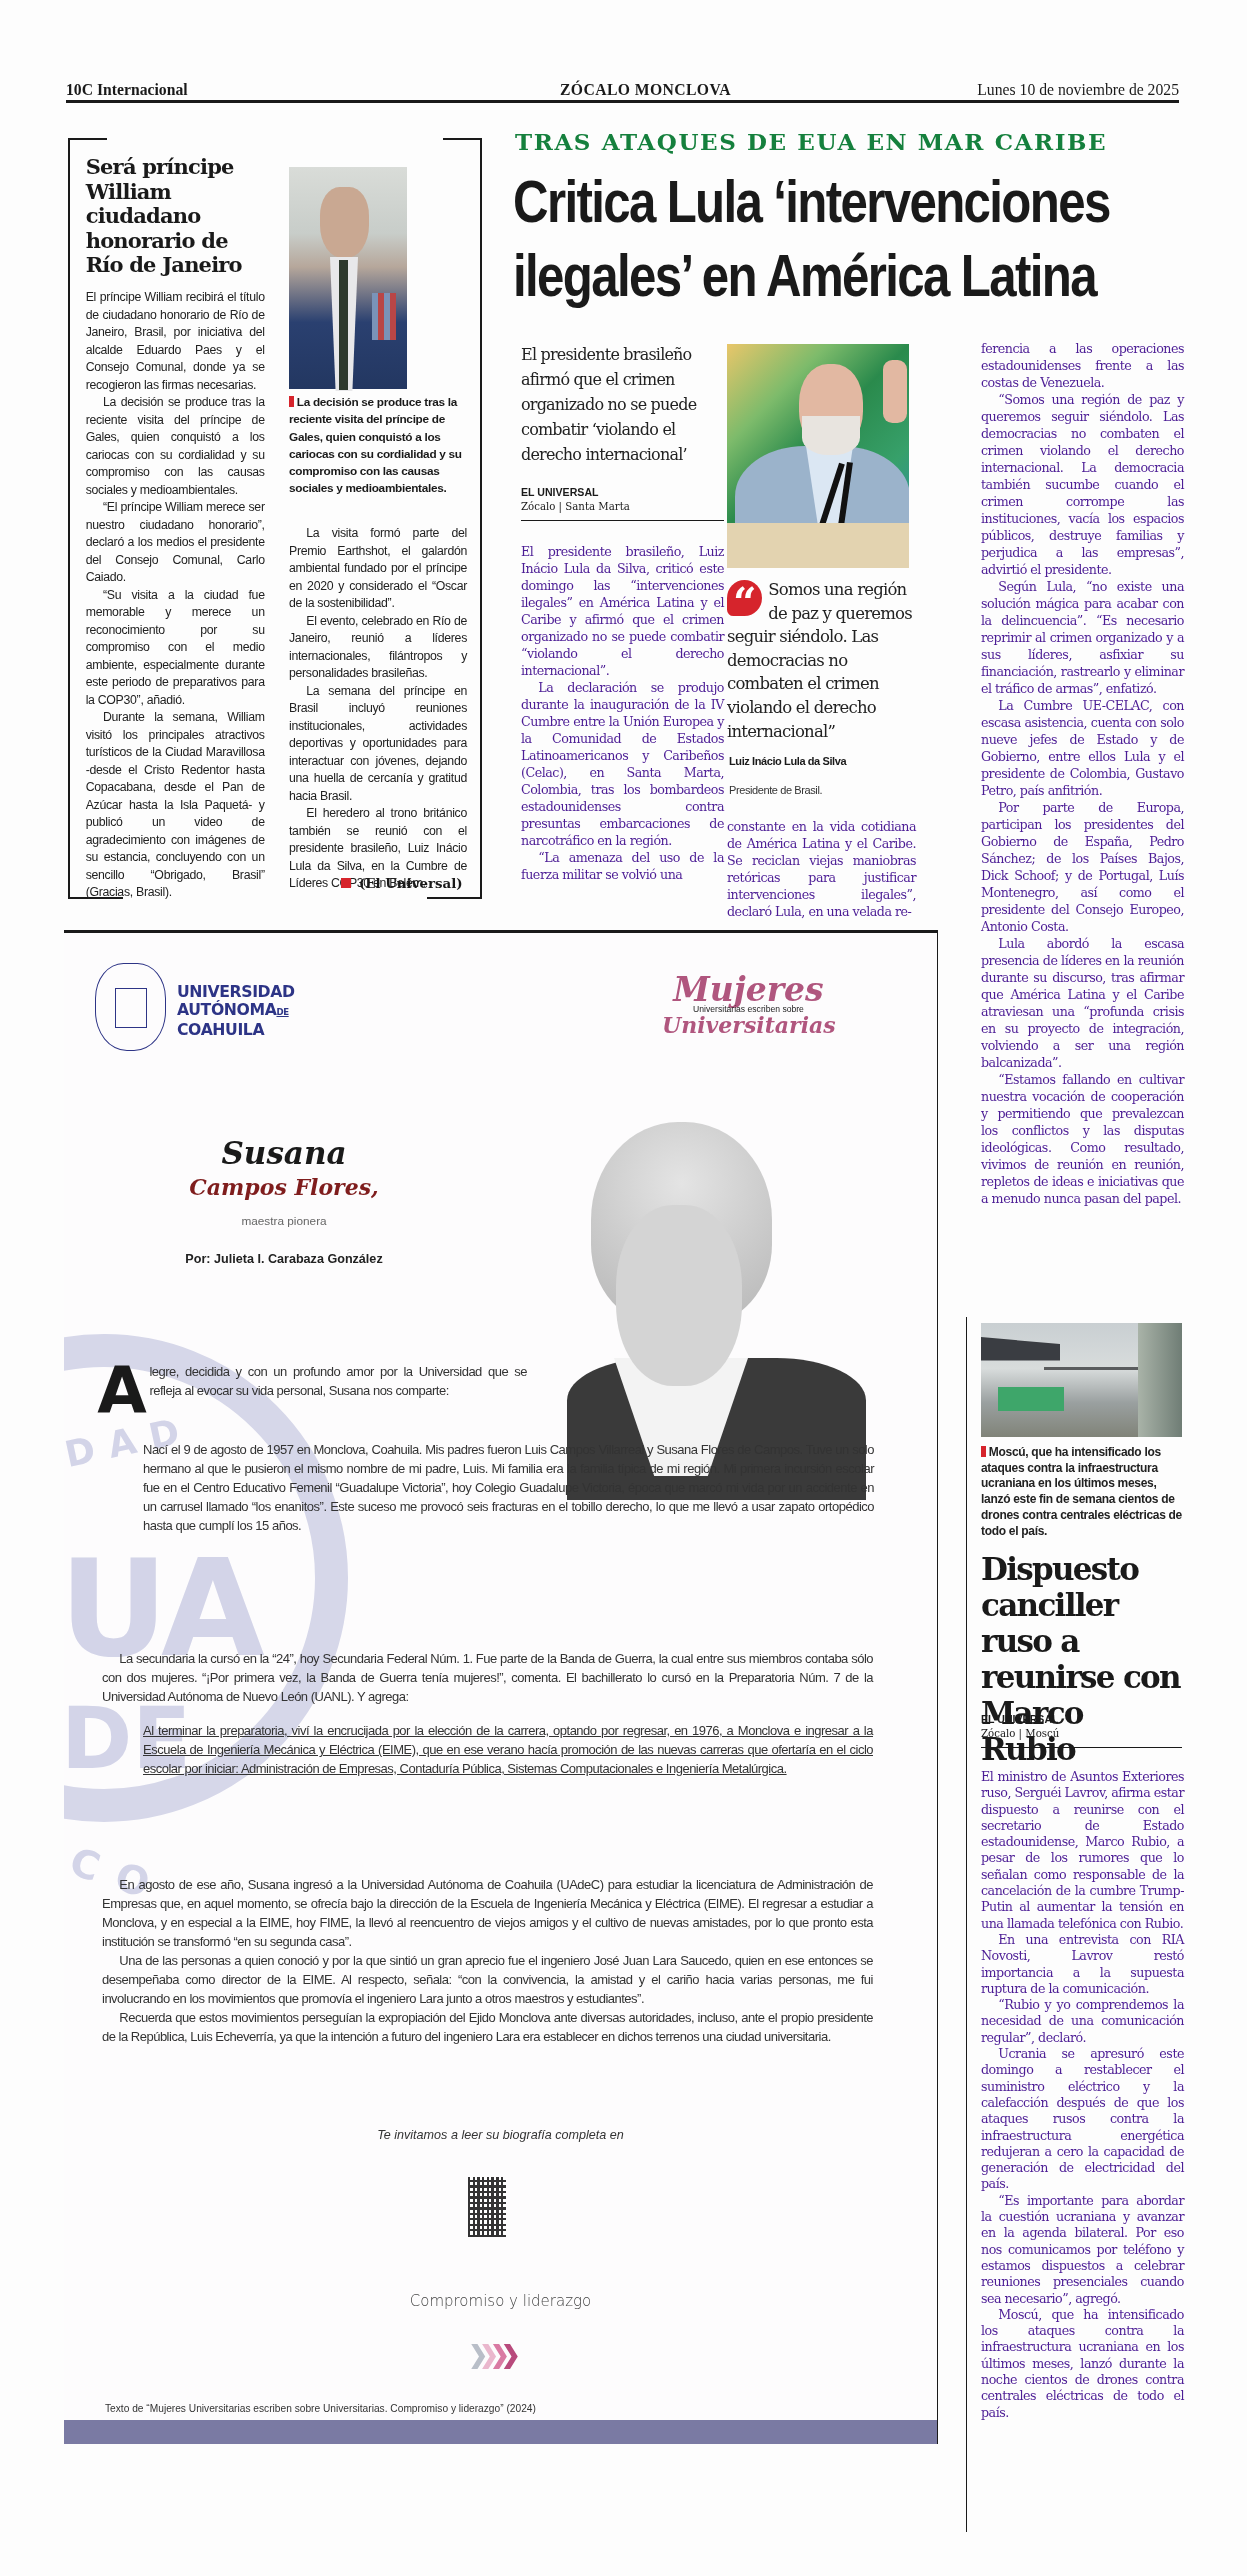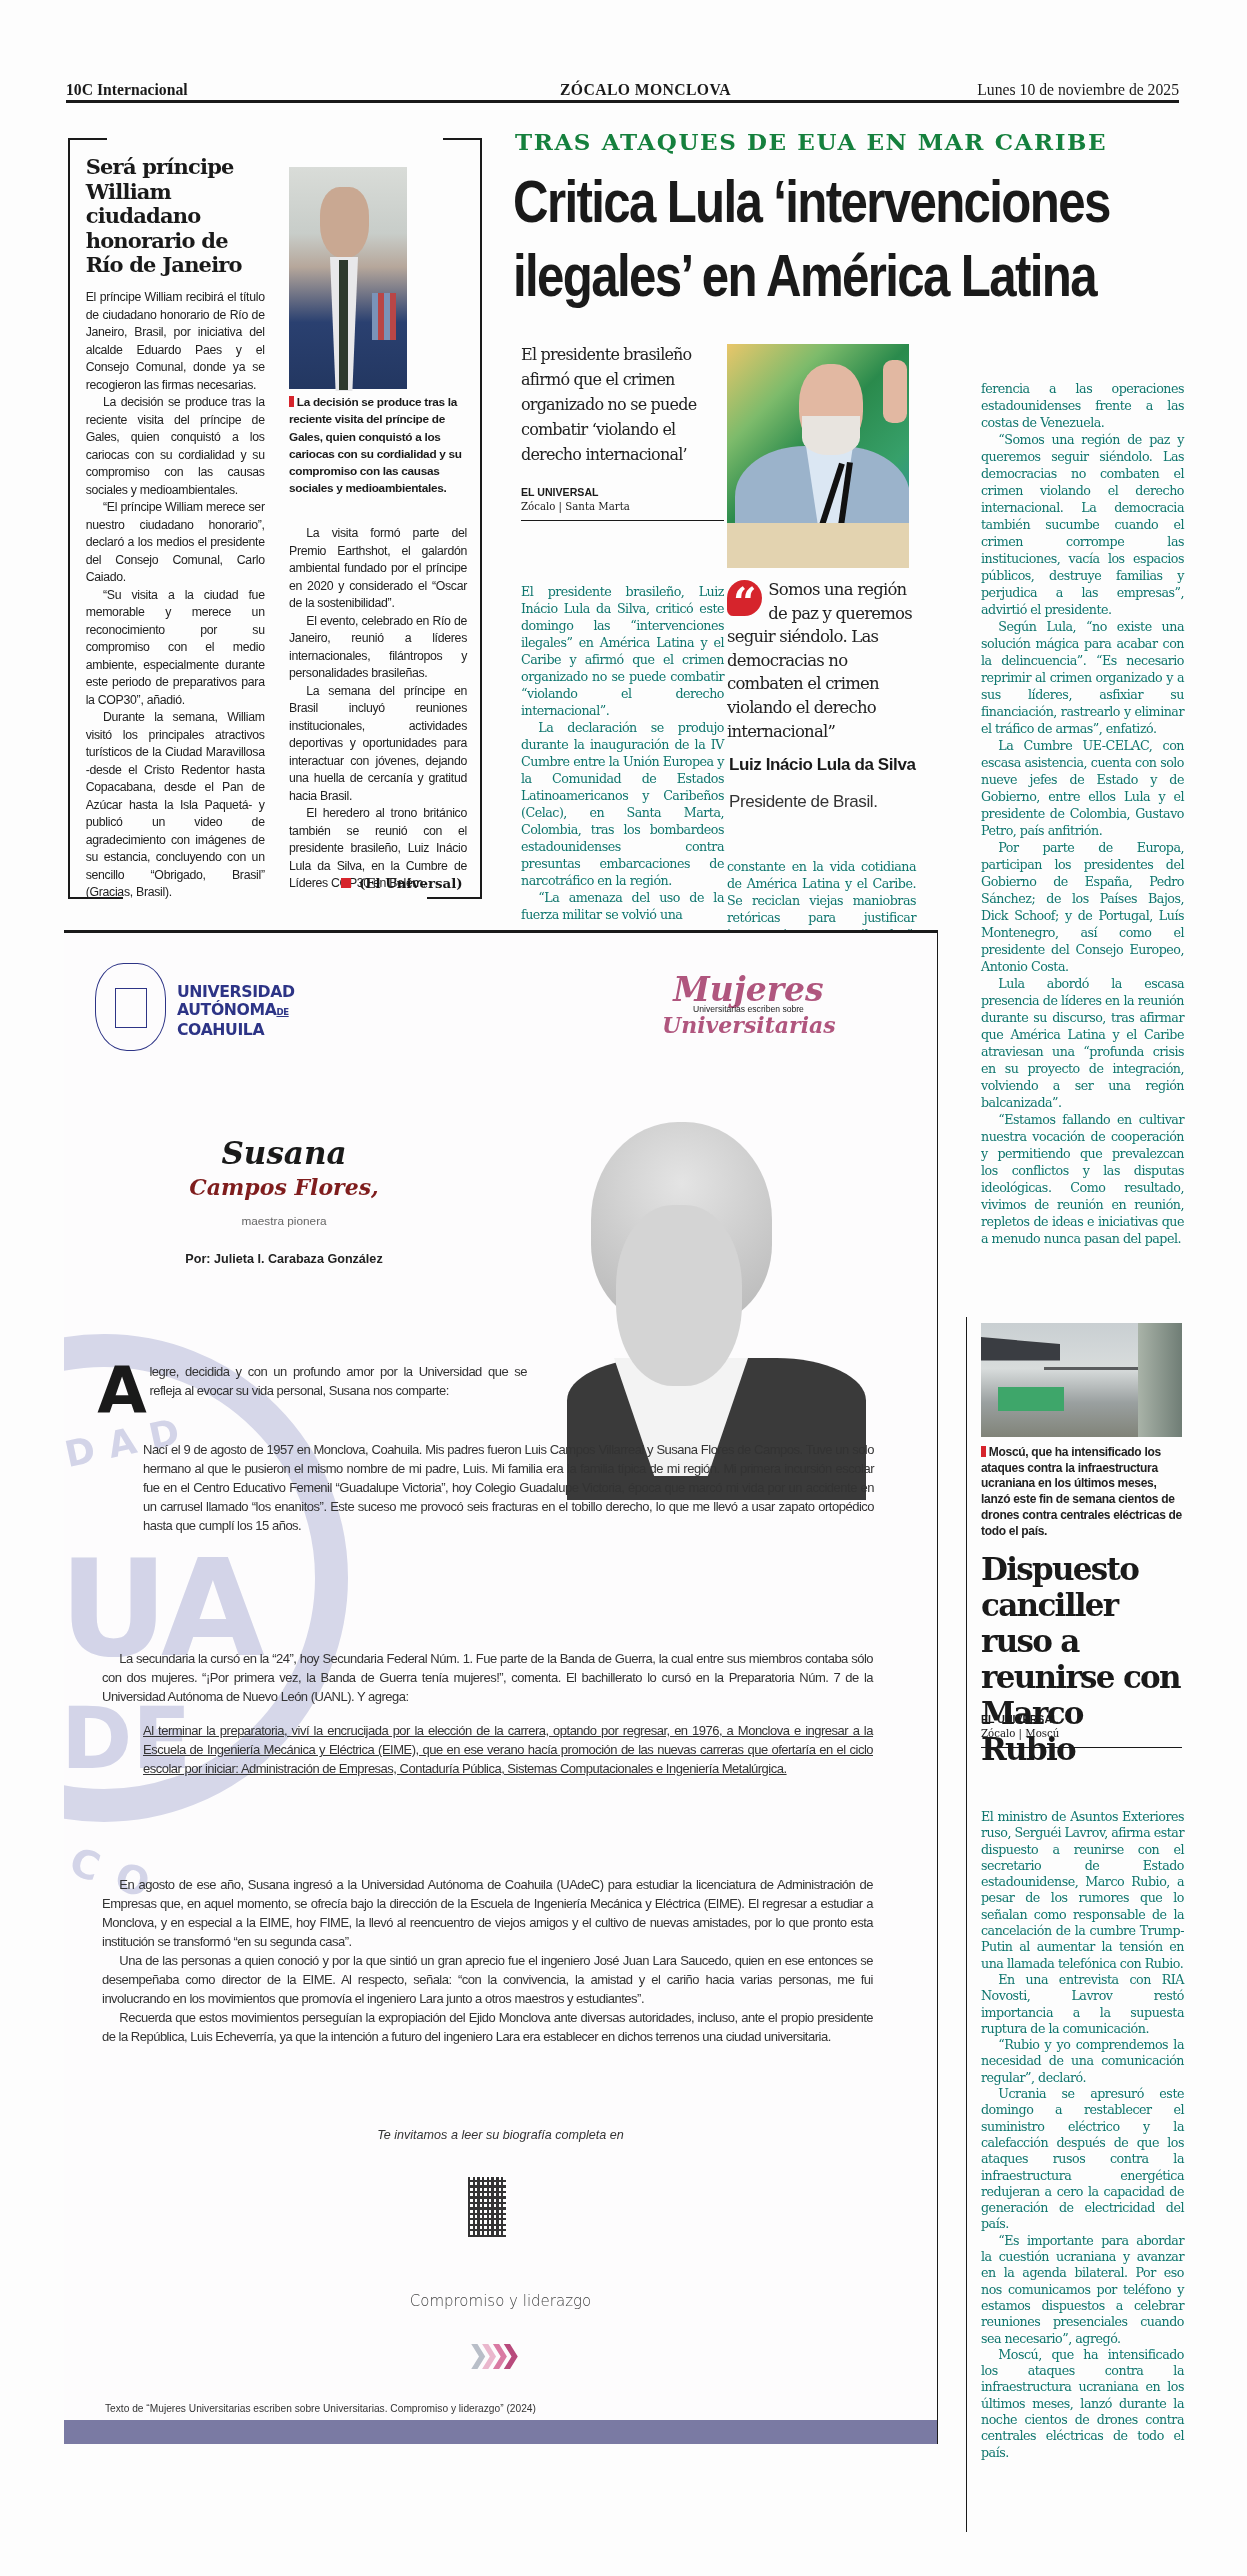--- a/index.html
+++ b/index.html
@@ -34,36 +34,36 @@
   .credit .sq { display: inline-block; width: 10.2px; height: 10.2px; background: #d6242c; margin-right: 7.9px; }
 
   
   .kicker { position: absolute; left: 515px; top: 128px; font-family: "DejaVu Serif", serif; font-weight: bold; font-size: 23px; letter-spacing: 1.6px; color: #15803d; }
   .mainhead { position: absolute; left: 513px; top: 165px; width: 676px; font-family: "Liberation Sans", sans-serif; font-weight: bold; font-size: 60px; line-height: 74px; letter-spacing: -2px; color: #1a1a1a; transform: scaleX(0.82); transform-origin: left top; white-space: nowrap; }
   .deck { position: absolute; left: 521px; top: 342px; width: 212px; font-family: "DejaVu Serif", serif; font-size: 16px; line-height: 25px; letter-spacing: -0.8px; color: #222; }
   .byline { position: absolute; font-family: "Liberation Sans", sans-serif; }
   .byline .org { font-weight: bold; font-size: 10.6px; display: block; }
   .byline .loc { font-family: "DejaVu Serif", serif; font-size: 10.2px; display: block; margin-top: 3.1px; }
   .byline .rule { display: block; margin-top: 7.9px; border-top: 1.6px solid #1a1a1a; }
-  .serifcol { position: absolute; font-family: "DejaVu Serif", serif; font-size: 12.7px; line-height: 17px; color: #0f766e; text-align: justify; letter-spacing: -0.5px; margin-top: 40px; }
+  .serifcol { position: absolute; font-family: "DejaVu Serif", serif; font-size: 12.7px; line-height: 17px; color: #4c1d95; text-align: justify; letter-spacing: -0.5px; }
   .serifcol p { text-indent: 17.3px; }
   .serifcol p.first { text-indent: 0; }
   .lphoto { position: absolute; left: 727px; top: 344px; width: 182px; height: 224px; background: linear-gradient(135deg, #e9c66a 0%, #7dbb6b 25%, #2a8a4c 45%, #37a06a 70%, #2e8cba 100%); overflow: hidden; }
   .lphoto .face { position: absolute; left: 72px; top: 20.4px; width: 64px; height: 86px; border-radius: 45%; background: #e2b8a2; }
   .lphoto .beard { position: absolute; left: 75px; top: 72px; width: 58px; height: 39px; border-radius: 0 0 45% 45%; background: #e8e4df; }
   .lphoto .suit { position: absolute; left: 7.9px; top: 102px; width: 175px; height: 126px; background: #9bb3cb; border-radius: 40% 40% 0 0; }
   .lphoto .shirt { position: absolute; left: 79px; top: 102px; width: 47px; height: 94px; background: #dbe7f3; clip-path: polygon(0 0,100% 0,70% 100%,30% 100%); }
   .lphoto .mic1, .lphoto .mic2 { position: absolute; top: 118px; width: 6.3px; height: 71px; background: #111; }
   .lphoto .mic1 { left: 101px; transform: rotate(18deg); }
   .lphoto .mic2 { left: 115px; transform: rotate(8deg); }
   .lphoto .podium { position: absolute; left: 0; top: 179px; width: 182px; height: 47px; background: #e3d3b0; }
   .lphoto .hand { position: absolute; left: 156px; top: 15.7px; width: 23.6px; height: 63px; background: #e2b8a2; border-radius: 9.4px; }
   .pull { position: absolute; left: 727px; top: 578px; width: 185px; font-family: "DejaVu Serif", serif; font-size: 16.5px; line-height: 23.6px; letter-spacing: -0.8px; color: #222; }
   .pull .qicon { float: left; width: 35px; height: 36px; border-radius: 50% 50% 50% 6.3px; background: #d6242c; color: #fff; font-size: 41px; line-height: 46px; text-align: center; font-weight: bold; margin: 1.6px 6.3px 0 0; font-family: "DejaVu Serif", serif; }
-  .pullby { position: absolute; left: 729px; top: 755px; font-family: "Liberation Sans", sans-serif; font-size: 17px; letter-spacing: -0.4px; }
+  .pullby { position: absolute; left: 729px; top: 755px; font-family: "Liberation Sans", sans-serif; font-size: 11px; letter-spacing: -0.4px; }
   .pullby .n { font-weight: bold; display: block; }
   .pullby .r { display: block; font-weight: normal; color: #333; margin-top: 17px; }
 
   
   .ad { position: absolute; left: 64px; top: 930px; width: 874px; height: 1514px; border-top: 3.9px solid #1a1a1a; border-right: 1.6px solid #1a1a1a; background: #fdfcfd; overflow: hidden; }
   .ad .band { position: absolute; left: 0; bottom: 0; width: 100%; height: 23.6px; background: #7a7aa3; }
   .wm { position: absolute; left: -204px; top: 401px; width: 488px; height: 488px; border-radius: 50%; border: 33px solid #d6d7e9; }
   .wmtxt { position: absolute; color: #d3d4e8; font-family: "DejaVu Sans", sans-serif; font-weight: bold; }
   .uni-logo { position: absolute; left: 31px; top: 31px; }
   .uni-shield { position: absolute; left: 0; top: 0; width: 71px; height: 88px; border: 1.6px solid #2d3486; border-radius: 40% 40% 45% 45%; }

